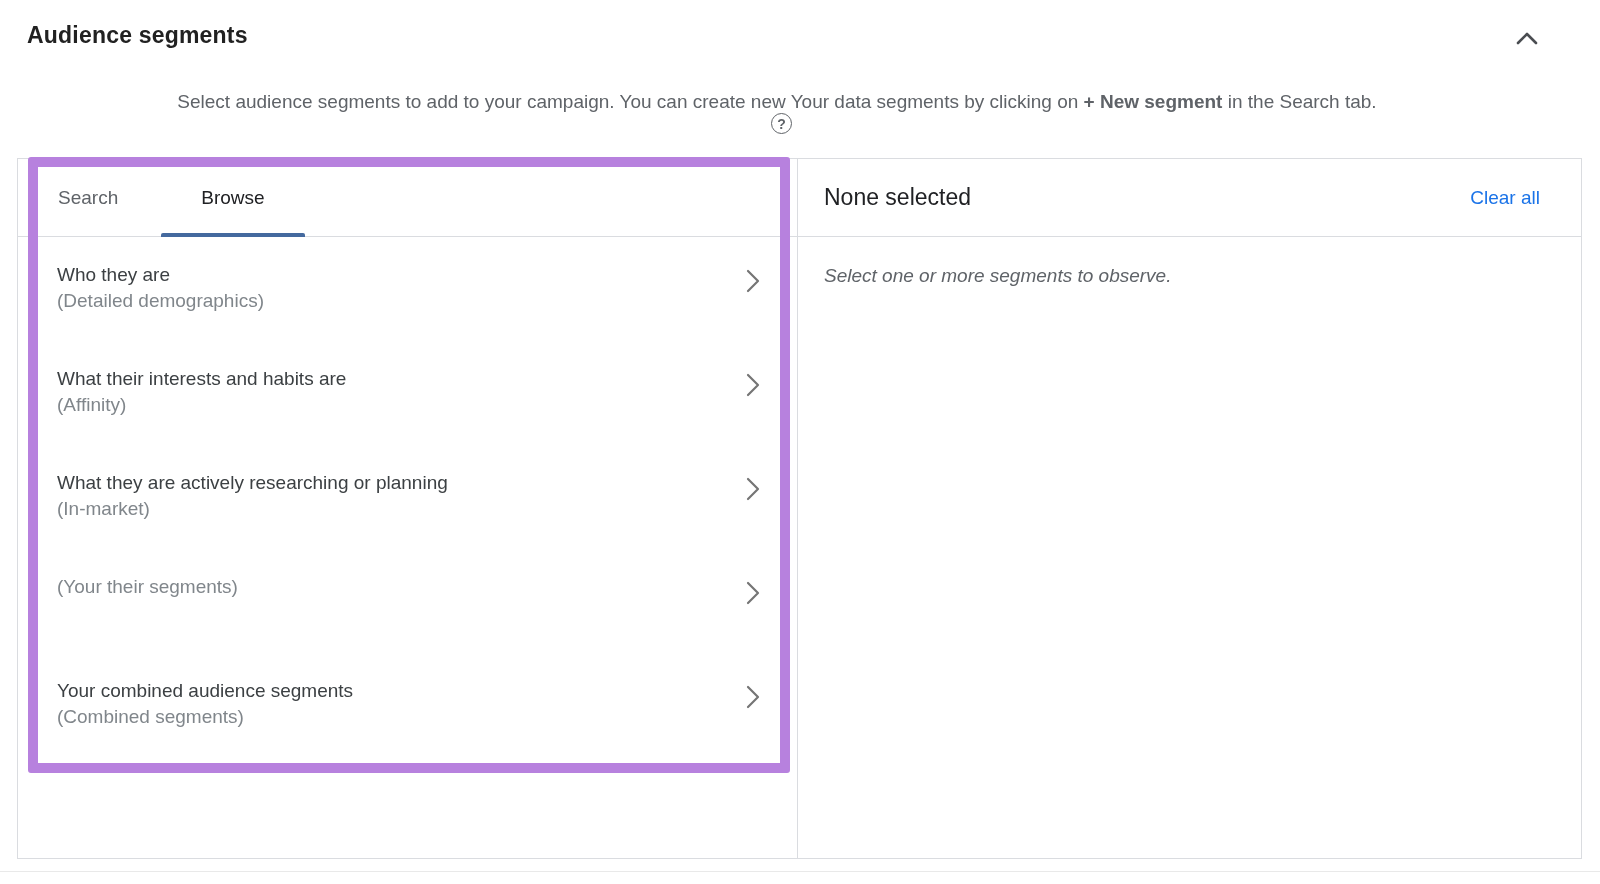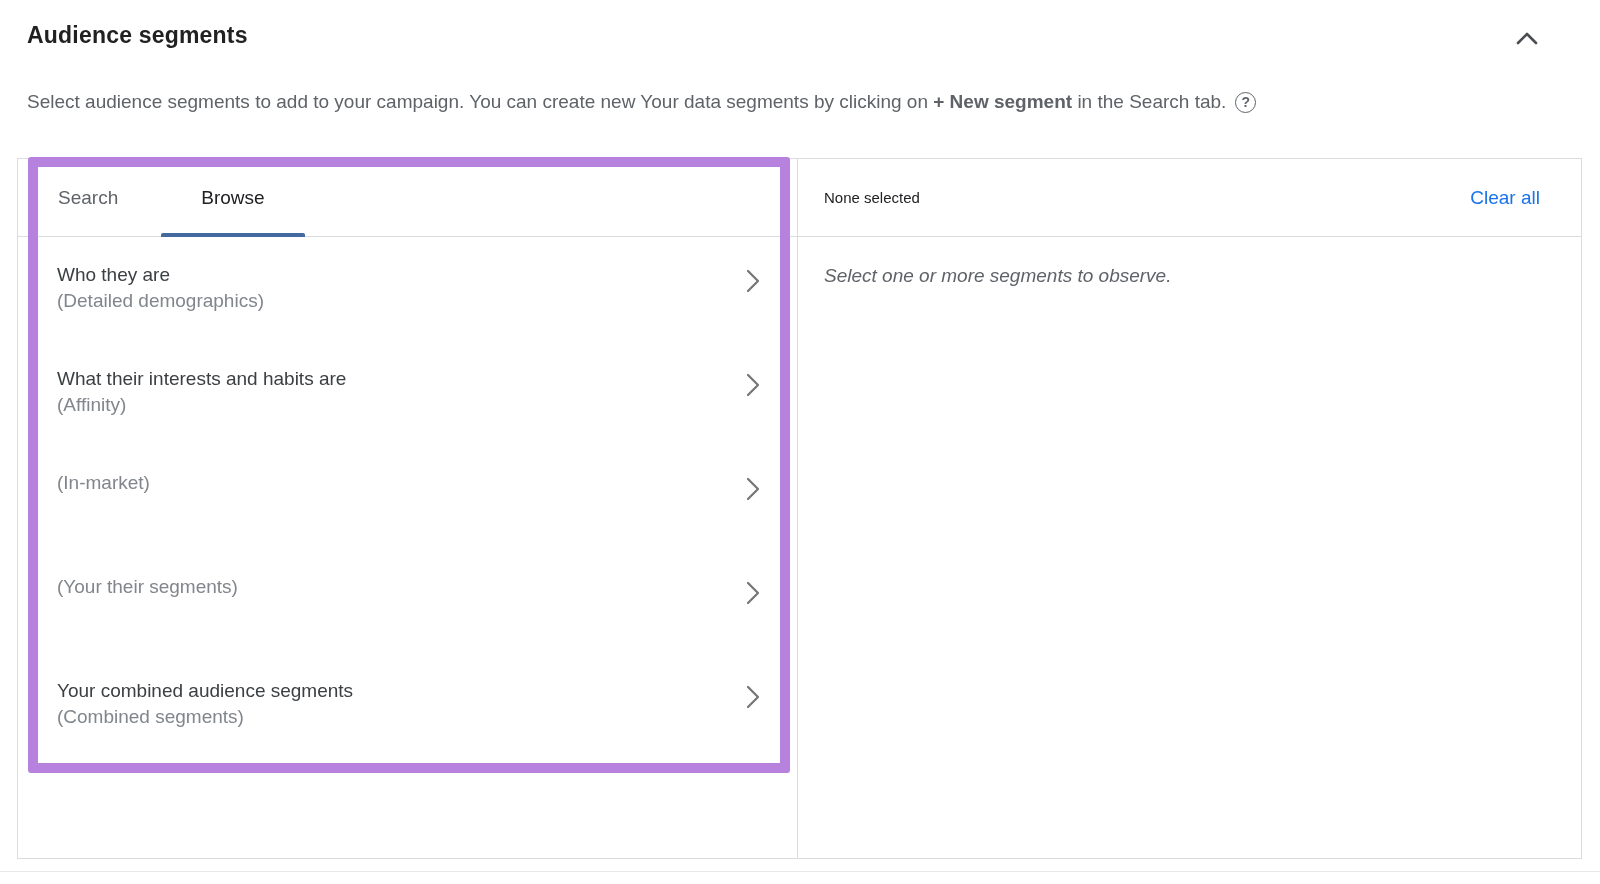--- a/index.html
+++ b/index.html
@@ -20,21 +20,21 @@
   .section-title{
     position:absolute;left:27px;top:22px;
     font-size:23px;font-weight:700;color:#212121;letter-spacing:.2px;
   }
   .collapse-btn{
     position:absolute;left:1505px;top:22px;width:44px;height:34px;
     display:flex;align-items:center;justify-content:center;cursor:pointer;
   }
   .description{
     position:absolute;left:27px;top:91px;width:1500px;
-    font-size:19px;color:var(--text-gray);display:flex;align-items:center;
+    font-size:19px;color:var(--text-gray);display:flex;align-items:center;flex-direction:column;
   }
   .description .bold-seg{font-weight:700;color:var(--text-gray);}
   .help-icon{
     width:21px;height:21px;border:1.5px solid var(--text-gray);border-radius:50%;
     display:inline-flex;align-items:center;justify-content:center;
     font-size:14px;font-weight:700;color:var(--text-gray);margin-left:9px;
     flex:0 0 auto;cursor:pointer;
   }
   .card{
     position:absolute;left:17px;top:158px;width:1565px;height:701px;
@@ -55,21 +55,21 @@
   }
   .items{flex:1;}
   .browse-item{height:104px;padding:25px 70px 0 39px;position:relative;cursor:pointer;}
   .item-title{font-size:19px;color:#3c4043;line-height:26px;}
   .item-sub{font-size:19px;color:var(--text-subtle);line-height:26px;}
   .item-chevron{position:absolute;right:36px;top:32px;width:16px;height:24px;}
   .right-header{
     height:78px;border-bottom:1px solid var(--border-gray);
     display:flex;align-items:center;padding:0 41px 0 26px;
   }
-  .right-header-title{font-size:15px;color:var(--text-dark);}
+  .right-header-title{font-size:23px;color:var(--text-dark);}
   .clear-all{margin-left:auto;font-size:19px;color:var(--link-blue);cursor:pointer;}
   .empty-msg{padding:28px 26px;font-size:19px;color:var(--text-gray);font-style:italic;}
   .annotation{
     position:absolute;left:28px;top:157px;width:762px;height:616px;
     border:10px solid var(--annotation-purple);border-radius:3px;
     pointer-events:none;z-index:10;
   }
   .below-card-divider{
     position:absolute;left:0;top:871px;width:1600px;height:1px;background:#e9e9e9;
   }
@@ -122,20 +122,21 @@
         <div class="item-title">What their interests and habits are</div>
         <div class="item-sub">(Affinity)</div>
         <span class="item-chevron">
           <svg width="16" height="24" viewBox="0 0 16 24">
             <polyline points="3,2 13,12 3,22" fill="none" stroke="#757575" stroke-width="2.2" stroke-linecap="round" stroke-linejoin="round"></polyline>
           </svg>
         </span>
       </div>
 
       <div class="browse-item">
+        <div class="item-title">What they are actively researching or planning</div>
         <div class="item-sub">(In-market)</div>
         <span class="item-chevron">
           <svg width="16" height="24" viewBox="0 0 16 24">
             <polyline points="3,2 13,12 3,22" fill="none" stroke="#757575" stroke-width="2.2" stroke-linecap="round" stroke-linejoin="round"></polyline>
           </svg>
         </span>
       </div>
 
       <div class="browse-item">
         <div class="item-sub">(Your their segments)</div>

